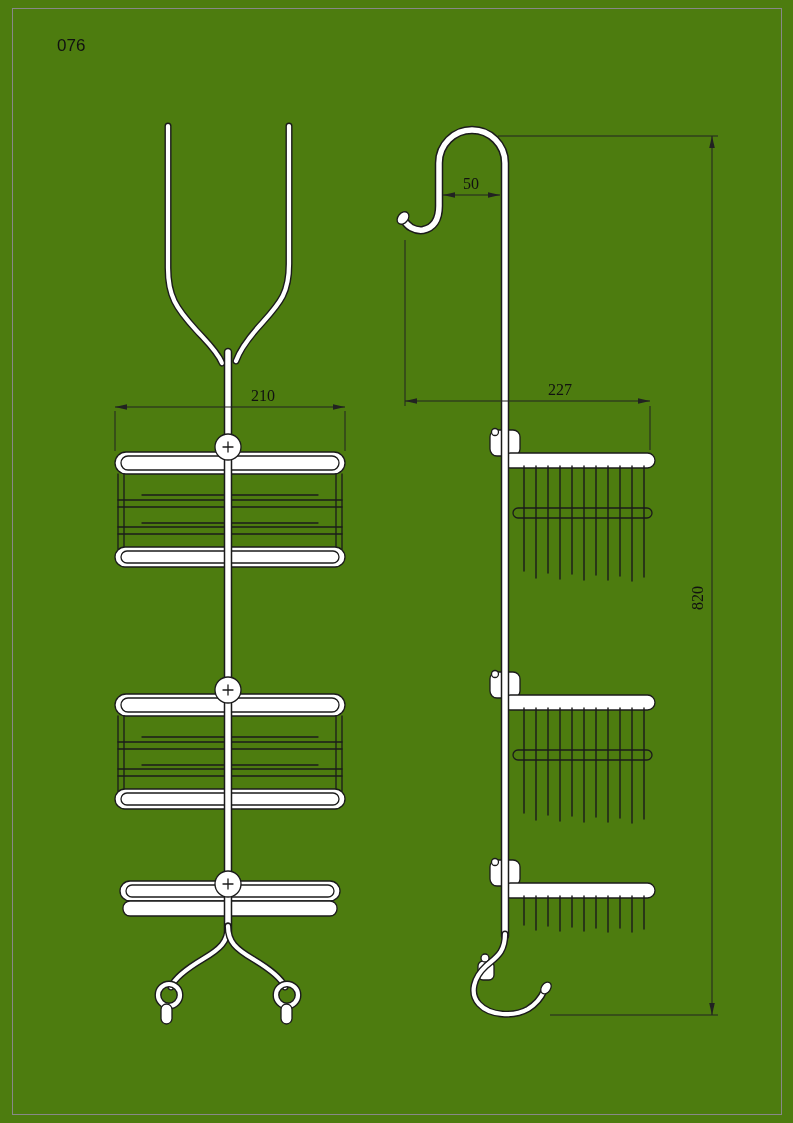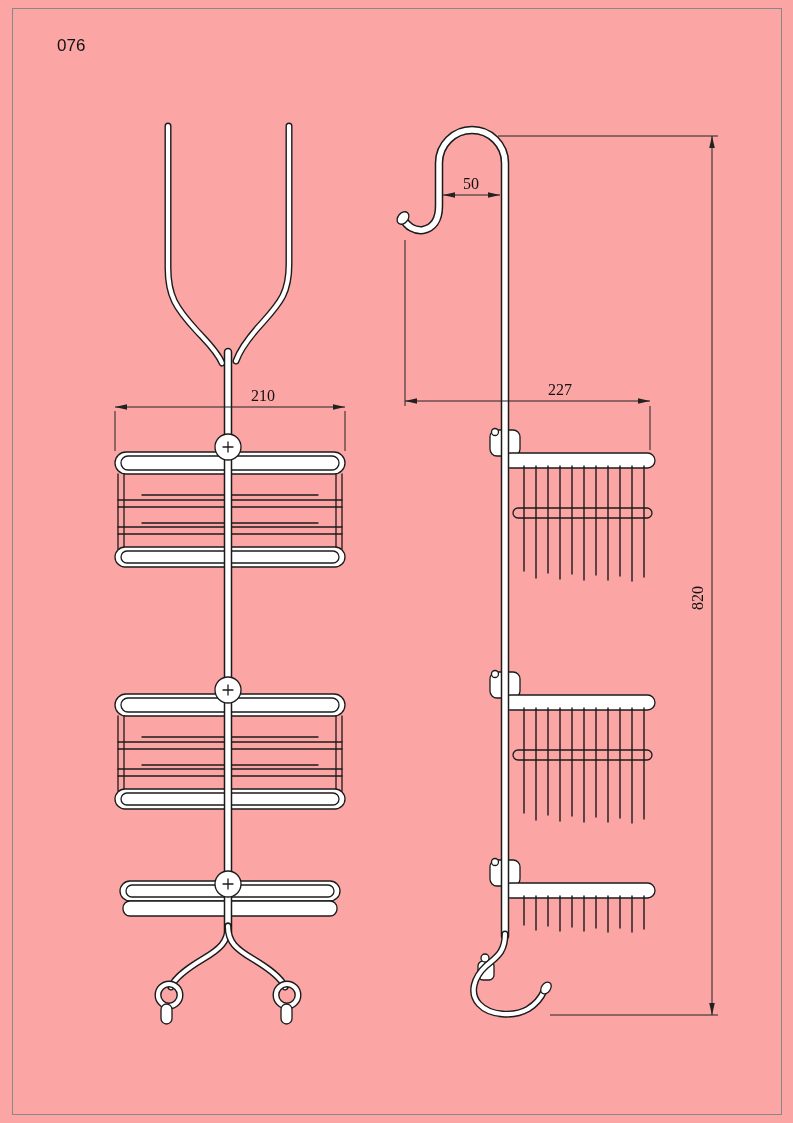--- a/index.html
+++ b/index.html
@@ -1,16 +1,16 @@
 <!DOCTYPE html>
 <html><head>
 <meta charset="utf-8">
 <style>
   html,body{margin:0;padding:0;background:#ffffff;}
-  .page{position:relative;width:793px;height:1123px;background:#fca5a5;overflow:hidden;}
+  .page{position:relative;width:793px;height:1123px;background:#4d7c0f;overflow:hidden;}
   svg{position:absolute;left:0;top:0;}
   .to{fill:none;stroke:#1b1b1b;stroke-width:7;stroke-linecap:round;stroke-linejoin:round;}
   .ti{fill:none;stroke:#ffffff;stroke-width:4.2;stroke-linecap:round;stroke-linejoin:round;}
   .toB{stroke-width:8.5;}
   .tiB{stroke-width:5.5;}
   .w{fill:none;stroke:#1b1b1b;stroke-width:1.3;stroke-linecap:round;}
   .wt{fill:none;stroke:#1b1b1b;stroke-width:1.4;stroke-linecap:round;}
   .wf{fill:#ffffff;stroke:#1b1b1b;stroke-width:1.3;}
   .d{stroke:#222222;stroke-width:1;fill:none;}
   .ar{fill:#222222;stroke:none;}

